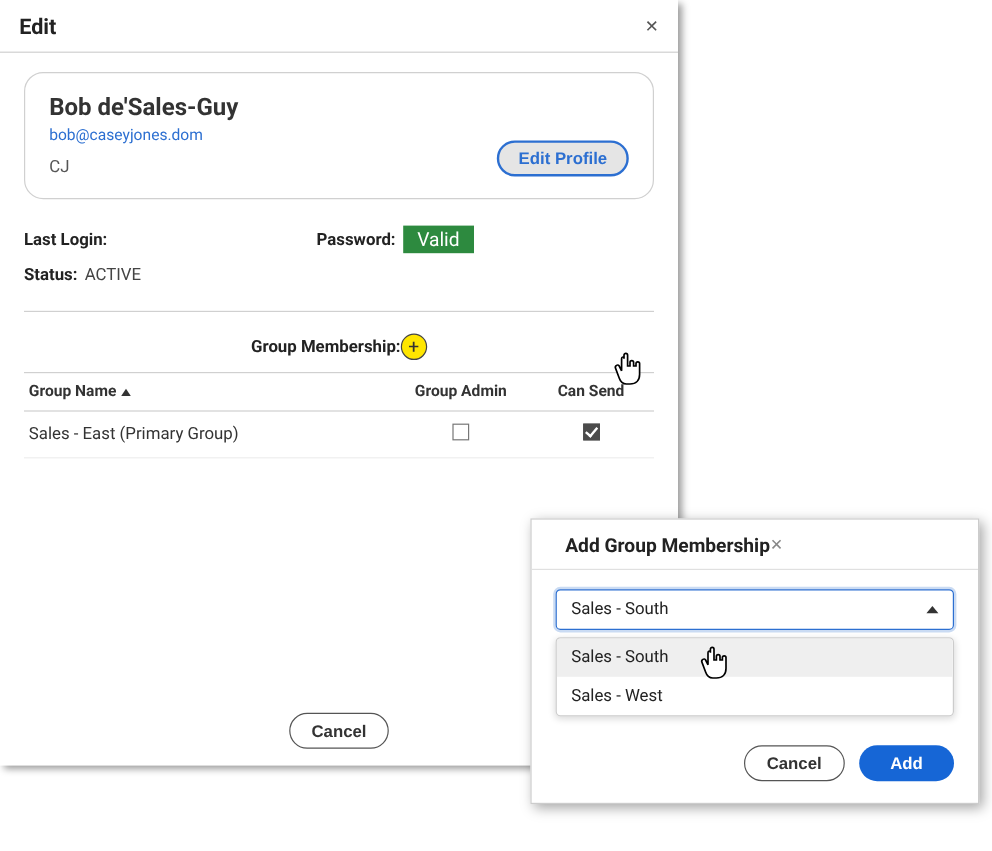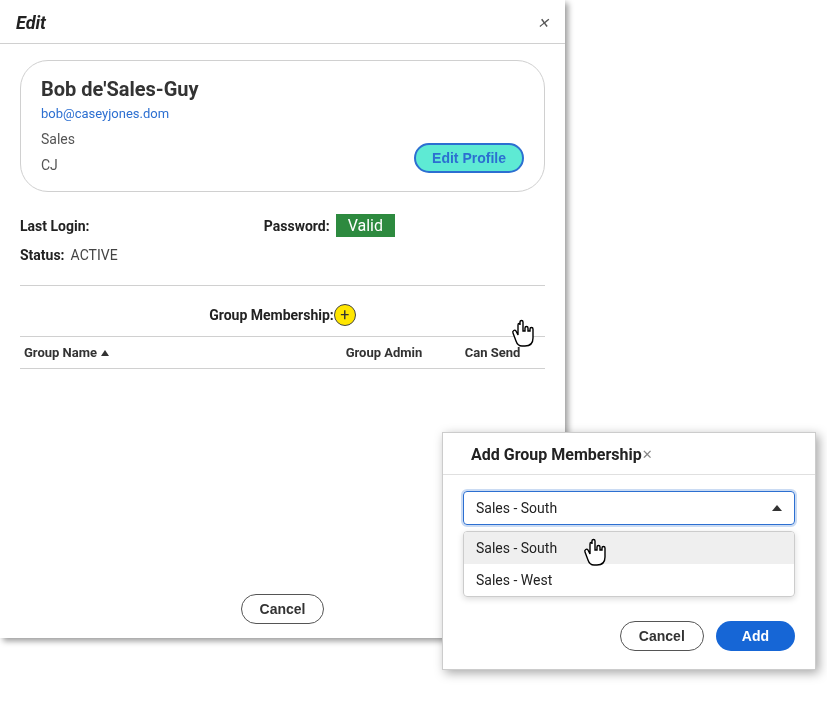--- a/index.html
+++ b/index.html
@@ -22,39 +22,38 @@
     height: 638px;
     background: #fff;
     box-shadow: 3px 3px 6px rgba(0,0,0,0.4);
   }
   .edit-header {
     display: flex;
     justify-content: space-between;
     align-items: center;
     padding: 12px 16px 10px 16px;
     border-bottom: 1px solid #d0d0d0;
-    font-style: italic;
   }
   .edit-header h2 {
     margin: 0;
     font-size: 18px;
     font-weight: 700;
   }
   .close-x {
     cursor: pointer;
     color: #555;
     font-size: 14px;
     line-height: 1;
   }
   .edit-body {
     padding: 16px 20px;
   }
   .profile-card {
     border: 1px solid #d0d0d0;
-    border-radius: 28px;
+    border-radius: 16px;
     padding: 16px 20px 18px 20px;
     position: relative;
   }
   .profile-name {
     font-size: 20px;
     margin: 0 0 4px 0;
     color: #333;
   }
   .profile-email {
     color: #2c6fd1;
@@ -66,21 +65,21 @@
     color: #555;
     font-size: 14px;
     margin-top: 10px;
   }
   .edit-profile-btn {
     position: absolute;
     right: 20px;
     bottom: 18px;
     border: 2px solid #2c6fd1;
     color: #2c6fd1;
-    background: #5eead4;
+    background: #e5e5e5;
     border-radius: 20px;
     padding: 5px 16px;
     font-size: 14px;
     font-weight: 600;
     cursor: pointer;
   }
   .info-rows {
     margin-top: 22px;
   }
   .info-row {
@@ -311,21 +310,20 @@
     <div class="edit-header">
       <h2>Edit</h2>
       <span class="close-x">✕</span>
     </div>
 
     <div class="edit-body">
 
       <div class="profile-card">
         <h3 class="profile-name">Bob de'Sales-Guy</h3>
         <a class="profile-email">bob@caseyjones.dom</a>
-        <div class="profile-line">Sales</div>
         <div class="profile-line">CJ</div>
         <button class="edit-profile-btn">Edit Profile</button>
       </div>
 
       <div class="info-rows">
         <div class="info-row">
           <span class="info-label">Last Login:</span>
           <span class="info-value"></span>
           <div class="password-block">
             <span class="info-label">Password:</span>
@@ -354,20 +352,29 @@
 
       <div class="group-table">
         <div class="gt-head">
           <div class="col-name">
             <span>Group Name</span>
             <span class="sort-tri"></span>
           </div>
           <div class="col-admin">Group Admin</div>
           <div class="col-send">Can Send</div>
         </div>
+        <div class="gt-row">
+          <div class="col-name">Sales - East (Primary Group)</div>
+          <div class="col-admin">
+            <span class="checkbox"></span>
+          </div>
+          <div class="col-send">
+            <span class="checkbox checked"></span>
+          </div>
+        </div>
       </div>
 
     </div>
 
     <div class="edit-footer">
       <button class="cancel-btn-main">Cancel</button>
     </div>
   </div>
 
   <div class="dialog">

